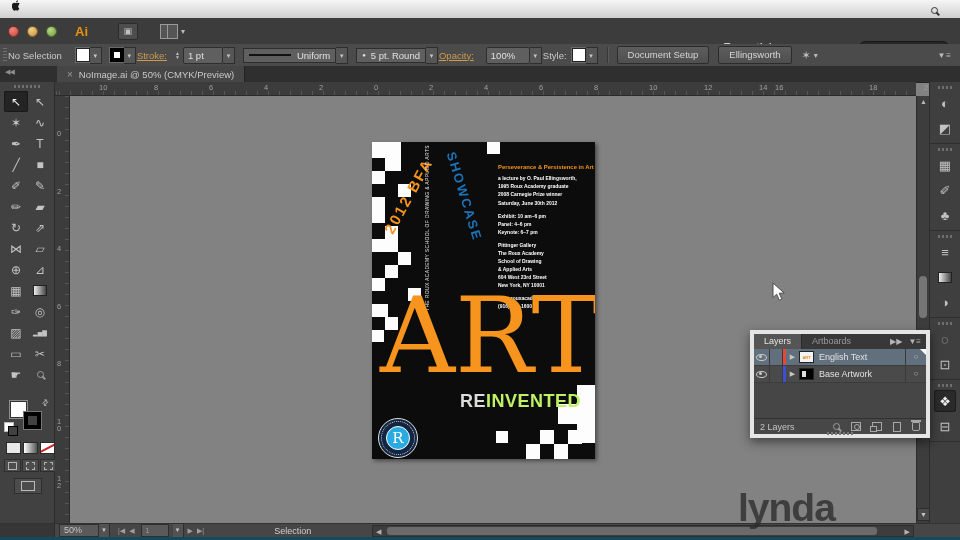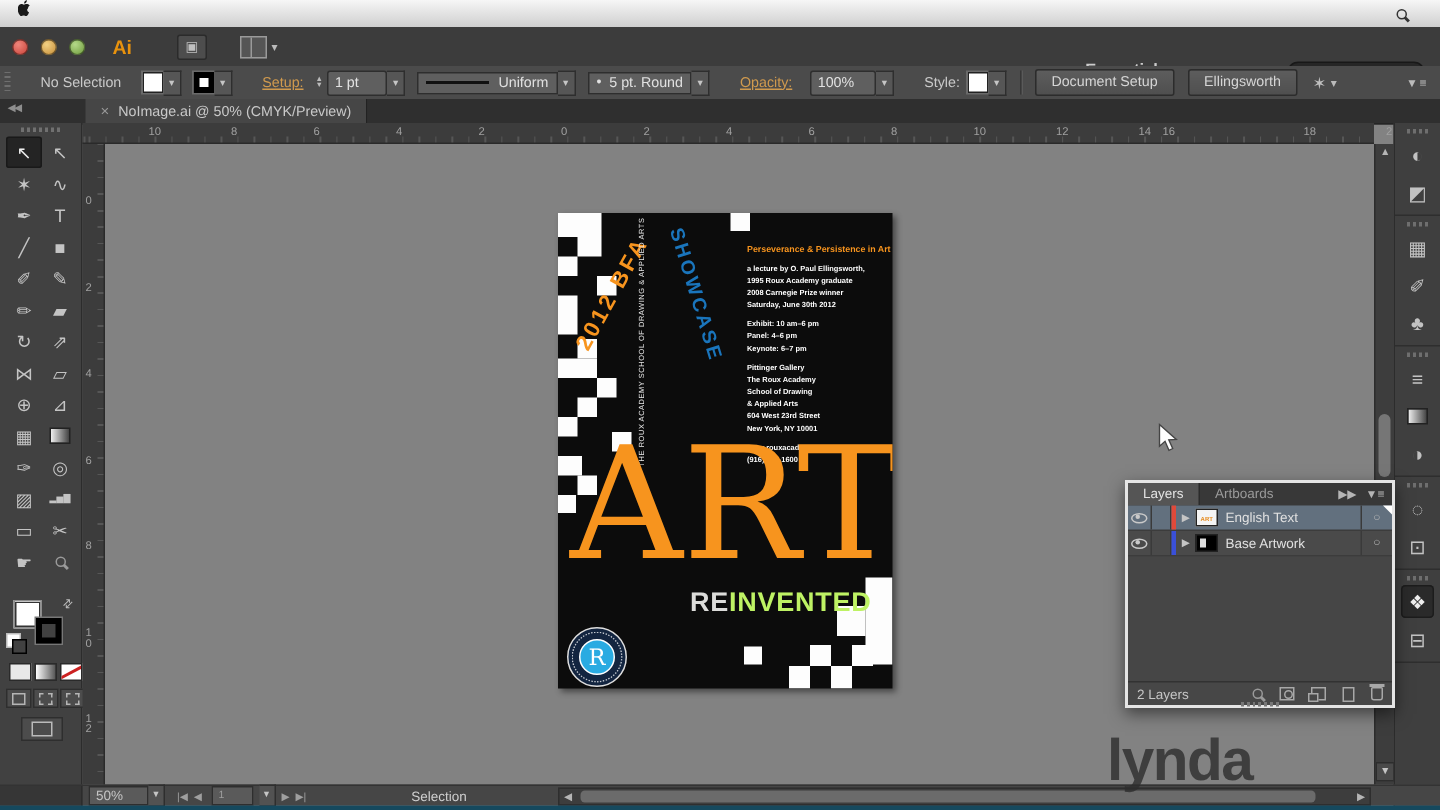--- a/index.html
+++ b/index.html
@@ -34,21 +34,21 @@
     border:1px solid #181818;border-radius:8px;display:flex;align-items:center;padding-left:6px;box-sizing:border-box;}
   
   .mag{display:inline-block;width:7px;height:7px;border:1.5px solid #9a9a9a;border-radius:50%;position:relative;box-sizing:border-box;}
   .mag::after{content:"";position:absolute;width:4px;height:1.5px;background:#9a9a9a;transform:rotate(45deg);right:-3px;bottom:-1px;}
   .mag.dark{border-color:#333;}.mag.dark::after{background:#333;}
   
   .controlbar{left:0;top:44px;width:960px;height:22px;background:#4b4b4b;border-bottom:1px solid #303030;
     display:flex;align-items:center;font-size:9.5px;color:#c9c9c9;}
   .grip-v{width:4px;height:14px;margin-left:3px;
     background:repeating-linear-gradient(to bottom,#6e6e6e 0 1px,transparent 1px 3px);}
-  .cb-label{margin-left:20px;white-space:nowrap;}
+  .cb-label{margin-left:1px;white-space:nowrap;}
   .cb-link{color:#d09a4e;text-decoration:underline;}
   .swatch{width:14px;height:14px;background:#fff;border:1px solid #222;box-shadow:0 0 0 1px #6a6a6a;display:inline-block;box-sizing:border-box;}
   .swatch.stroke-sw{background:#fff;border:4px solid #000;}
   .field{background:#5f5f5f;border:1px solid #2e2e2e;border-radius:2px;color:#e2e2e2;
     padding:1px 4px;height:13px;line-height:13px;display:inline-flex;align-items:center;}
   .stepper{display:inline-flex;flex-direction:column;font-size:5px;color:#bbb;line-height:4px;margin-left:8px;}
   .ddbtn{width:11px;height:15px;background:#565656;border:1px solid #2e2e2e;border-left:none;
     color:#c5c5c5;font-size:7px;text-align:center;line-height:15px;display:inline-block;}
   .cb-widget{display:inline-flex;align-items:center;background:#5f5f5f;border:1px solid #2e2e2e;
     height:15px;padding:0 5px;margin-left:8px;color:#e0e0e0;box-sizing:border-box;}
@@ -129,21 +129,21 @@
     color:#c5c5c5;font-size:7px;text-align:center;line-height:12px;box-sizing:border-box;}
   
   .dock{left:929px;top:82px;width:31px;height:455px;background:#3f3f3f;border-left:1px solid #2c2c2c;box-sizing:border-box;}
   .dock-group{border-bottom:1px solid #2e2e2e;padding:2px 0 4px 0;}
   .dock-dots{width:14px;height:3px;margin:2px auto 3px auto;
     background:repeating-linear-gradient(to right,#6e6e6e 0 2px,transparent 2px 4px);}
   .dock-icon{width:22px;height:22px;margin:3px auto 0 auto;display:flex;align-items:center;justify-content:center;
     color:#c2c2c2;font-size:13px;border-radius:3px;}
   .dock-icon.active{background:#2a2a2a;box-shadow:inset 0 0 0 1px #1c1c1c;color:#eee;}
   
-  .layers-panel{left:750px;top:320px;width:180px;height:152px;background:#454545;border:2px solid #e5e5e5;
+  .layers-panel{left:750px;top:330px;width:180px;height:108px;background:#454545;border:4px solid #e5e5e5;
     box-sizing:border-box;box-shadow:0 4px 10px rgba(0,0,0,.5);font-size:9px;color:#ccc;}
   .lp-header{height:15px;background:#383838;border-bottom:1px solid #2b2b2b;display:flex;align-items:stretch;}
   .lp-tab{padding:0 10px;line-height:15px;color:#9a9a9a;}
   .lp-tab.active{background:#555;color:#e3e3e3;border-right:1px solid #2b2b2b;}
   .lp-hicons{margin-left:auto;display:flex;align-items:center;gap:6px;padding-right:5px;color:#b5b5b5;font-size:8px;}
   .lp-rows{position:absolute;left:0;top:15px;right:0;bottom:15px;background:#464646;}
   .lp-row{height:16px;display:flex;align-items:center;background:#4a4a4a;border-bottom:1px solid #3c3c3c;position:relative;}
   .lp-row.selected{background:#62707e;}
   .lp-row.selected::after{content:"";position:absolute;right:0;top:0;border-left:6px solid transparent;border-top:6px solid #fff;}
   .lp-eyecol{width:15px;display:flex;justify-content:center;border-right:1px solid #3a3a3a;align-self:stretch;align-items:center;}
@@ -226,21 +226,21 @@
     </span>
   </div>
 
   <div class="abs controlbar">
     <span class="grip-v"></span>
     <span class="cb-label">No Selection</span>
     <span class="swatch" style="margin-left:14px"></span>
     <span class="ddbtn">▾</span>
     <span class="swatch stroke-sw" style="margin-left:8px"></span>
     <span class="ddbtn">▾</span>
-    <span class="cb-label cb-link">Setup:</span>
+    <span class="cb-label cb-link">Stroke:</span>
     <span class="stepper">
         <span>▲</span>
         <span>▼</span>
       </span>
     <span class="field" style="width:30px;margin-left:3px">1 pt</span>
     <span class="ddbtn">▾</span>
     <span class="cb-widget">
       <span class="uline"></span>
       <span>Uniform</span>
     </span>

